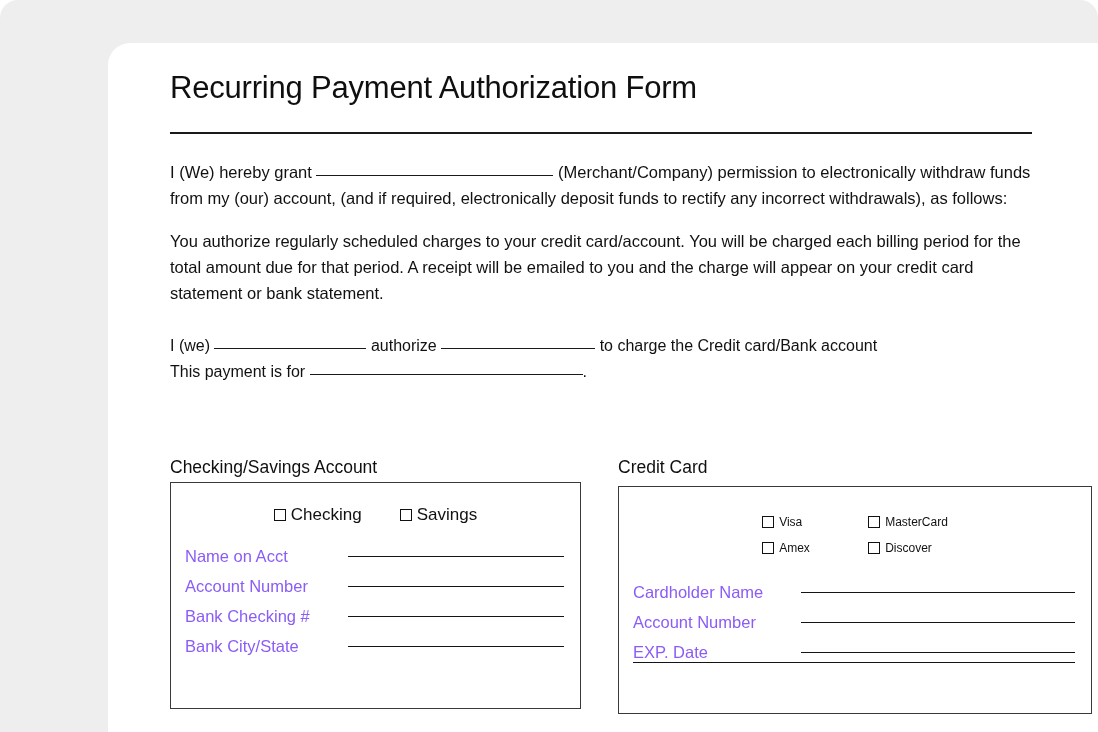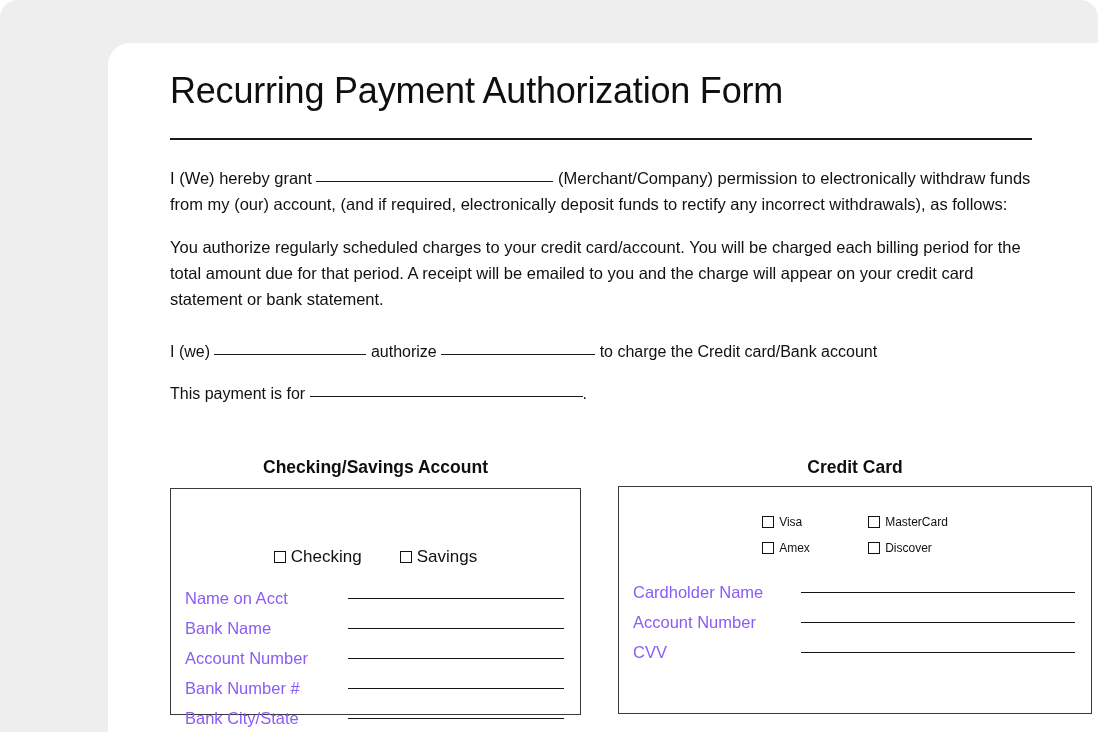--- a/index.html
+++ b/index.html
@@ -40,21 +40,21 @@
   }
 
   .page-inner {
     position: absolute;
     left: 62px;
     top: 0;
     width: 862px;
   }
 
   .doc-title {
-    font-size: 36px;
+    font-size: 31px;
     font-weight: 400;
     letter-spacing: -0.2px;
     margin: 0;
     padding-top: 26px;
     line-height: 1.2;
     color: #0f0f0f;
   }
 
   .title-rule {
     height: 0;
@@ -71,21 +71,21 @@
   .para.p1 { margin-top: 17px; }
   .para.p2 { margin-top: 25px; }
 
   .line-row {
     font-size: 16px;
     line-height: 26px;
     color: #111111;
   }
   .line-row.r1 { margin-top: 27px; }
   .line-row.r2 { margin-top: 11px; }
-  .line-row.r3 { margin-top: 16px; }
+  .line-row.r3 { margin-top: 0; }
 
   
   .blank {
     display: inline-block;
     border-bottom: 1.4px solid #1a1a1a;
     vertical-align: 2px;
     height: 13px;
   }
   .b-merchant { width: 237px; }
   .b-iwe      { width: 152px; }
@@ -101,44 +101,43 @@
     left: 62px;
     top: 413px;
     width: 922px;
     display: flex;
     gap: 37px;
   }
   .col-left  { width: 411px; }
   .col-right { width: 474px; }
 
   .box-heading {
-    text-align: center;
+    text-align: left;
     font-size: 17.5px;
-    font-weight: 700;
+    font-weight: 400;
     color: #0f0f0f;
-    margin: 0 0 10px 0;
+    margin: 0 0 4px 0;
     line-height: 22px;
   }
   .col-right .box-heading { margin-bottom: 8px; }
 
   .box {
     border: 1.6px solid #3a3a3a;
     box-sizing: border-box;
     padding: 14px 14px 16px 14px;
   }
   .box-left  { height: 227px; }
   .box-right { height: 228px; }
 
   
   .cb-row {
     display: flex;
     justify-content: center;
     font-size: 17px;
     line-height: 24px;
-    margin-top: 36px;
   }
   .cb-row.left-cbs { gap: 38px; padding-top: 6px; }
 
   .cb-grid {
     display: grid;
     grid-template-columns: 106px auto;
     row-gap: 0;
     justify-content: center;
     padding-top: 8px;
     font-size: 12px;
@@ -221,29 +220,25 @@
             <span>Savings</span>
           </span>
         </div>
 
         <div class="fields">
           <div class="field-row">
             <span class="field-label">Name on Acct</span>
             <span class="field-rule"></span>
           </div>
           <div class="field-row">
-            <span class="field-label">Bank Name</span>
-            <span class="field-rule"></span>
-          </div>
-          <div class="field-row">
             <span class="field-label">Account Number</span>
             <span class="field-rule"></span>
           </div>
           <div class="field-row">
-            <span class="field-label">Bank Number #</span>
+            <span class="field-label">Bank Checking #</span>
             <span class="field-rule"></span>
           </div>
           <div class="field-row">
             <span class="field-label">Bank City/State</span>
             <span class="field-rule"></span>
           </div>
         </div>
 
       </div>
     </div>
@@ -274,21 +269,24 @@
         <div class="fields">
           <div class="field-row">
             <span class="field-label">Cardholder Name</span>
             <span class="field-rule"></span>
           </div>
           <div class="field-row">
             <span class="field-label">Account Number</span>
             <span class="field-rule"></span>
           </div>
           <div class="field-row">
-            <span class="field-label">CVV</span>
+            <span class="field-label">EXP. Date</span>
+            <span class="field-rule"></span>
+          </div>
+          <div class="field-row">
             <span class="field-rule"></span>
           </div>
         </div>
 
       </div>
     </div>
 
   </div>
 </div>
 

